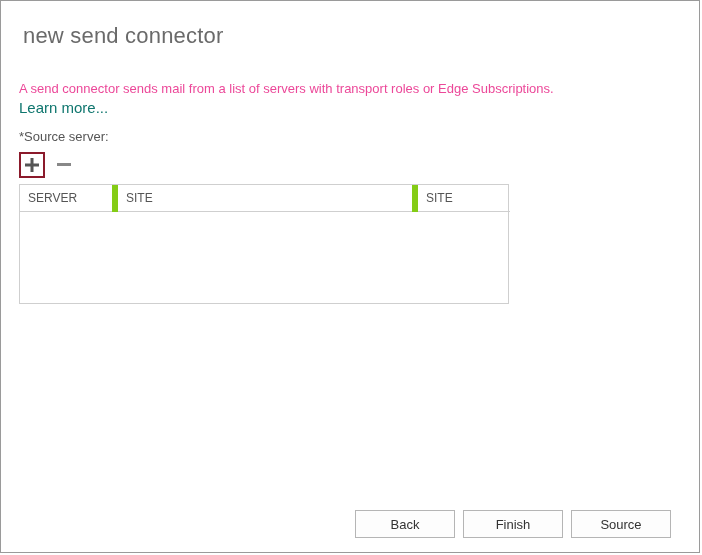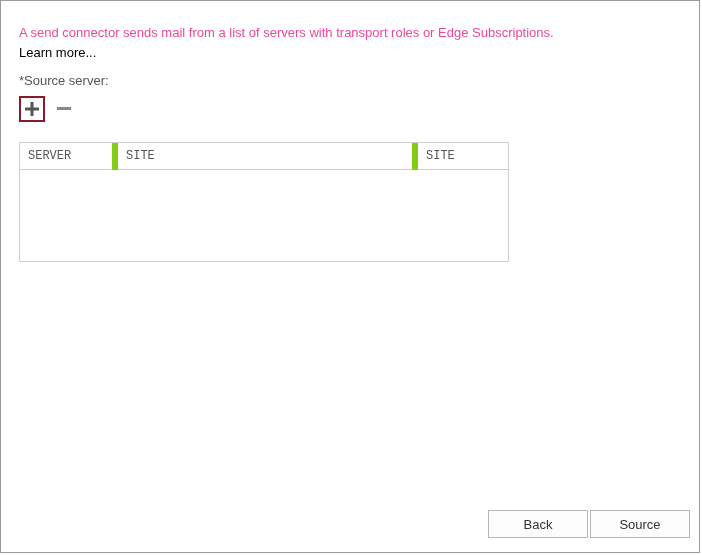--- a/index.html
+++ b/index.html
@@ -28,23 +28,23 @@
     color: #6a6a6a;
     margin: 0 0 30px 4px;
     letter-spacing: 0.2px;
   }
   .intro {
     font-size: 13px;
     color: #ec4899;
     line-height: 1.5;
   }
   .link {
-    color: #000000;
+    color: #0f766e;
     cursor: pointer;
-    font-size: 13px;
+    font-size: 15px;
   }
   .section-label {
     font-size: 13px;
     color: #555;
     margin-top: 12px;
   }
   .section-help {
     font-size: 13px;
     color: #888;
     line-height: 1.5;
@@ -74,26 +74,25 @@
     height: 26px;
   }
   .plus-svg { display:block; }
   .minus-bar {
     width: 14px;
     height: 3px;
     background: #888;
     display: block;
   }
   .table-wrap {
-    margin-top: 20px;
+    margin-top: 6px;
     border: 1px solid #cfcfcf;
     width: 490px;
     height: 120px;
     background: #fff;
-    font-family: Liberation Mono, monospace;
   }
   .table {
     width: 100%;
     border-collapse: collapse;
     table-layout: fixed;
   }
   .table thead th {
     text-align: left;
     font-weight: 400;
     font-size: 12px;
@@ -102,42 +101,43 @@
     border-bottom: 1px solid #cfcfcf;
   }
   .table thead th + th {
     border-left: 6px solid #84cc16;
   }
   .col-server { width: 95px; }
   .col-site   { width: 300px; }
   .col-role   { width: 95px; }
   .footer-btns {
     position: absolute;
-    right: 9px;
+    right: 28px;
     bottom: 14px;
     display: flex;
-    gap: 2px;
+    gap: 8px;
   }
   .btn {
     min-width: 100px;
     height: 28px;
     border: 1px solid #b5b5b5;
     background: #fdfdfd;
     font-size: 13px;
     color: #333;
     cursor: pointer;
     font-family: inherit;
   }
 </style>
 </head>
 <body>
 
 <div class="window">
   <div class="content">
 
+    <h1 class="page-title">new send connector</h1>
 
     <div class="intro">A send connector sends mail from a list of servers with transport roles or Edge Subscriptions.</div>
     <div><span class="link">Learn more...</span></div>
 
     <div class="section-label">*Source server:</div>
 
     <div class="toolbar">
       <button class="icon-btn highlight" type="button">
         <svg class="plus-svg" width="16" height="16" viewBox="0 0 16 16">
           <rect x="6.5" y="1" width="3" height="14" fill="#555"></rect>
@@ -164,15 +164,16 @@
           </tr>
         </thead>
         <tbody></tbody>
       </table>
     </div>
 
   </div>
 
   <div class="footer-btns">
     <button class="btn" type="button">Back</button>
+    <button class="btn" type="button">Finish</button>
     <button class="btn" type="button">Source</button>
   </div>
 </div>
 
 </body></html>

